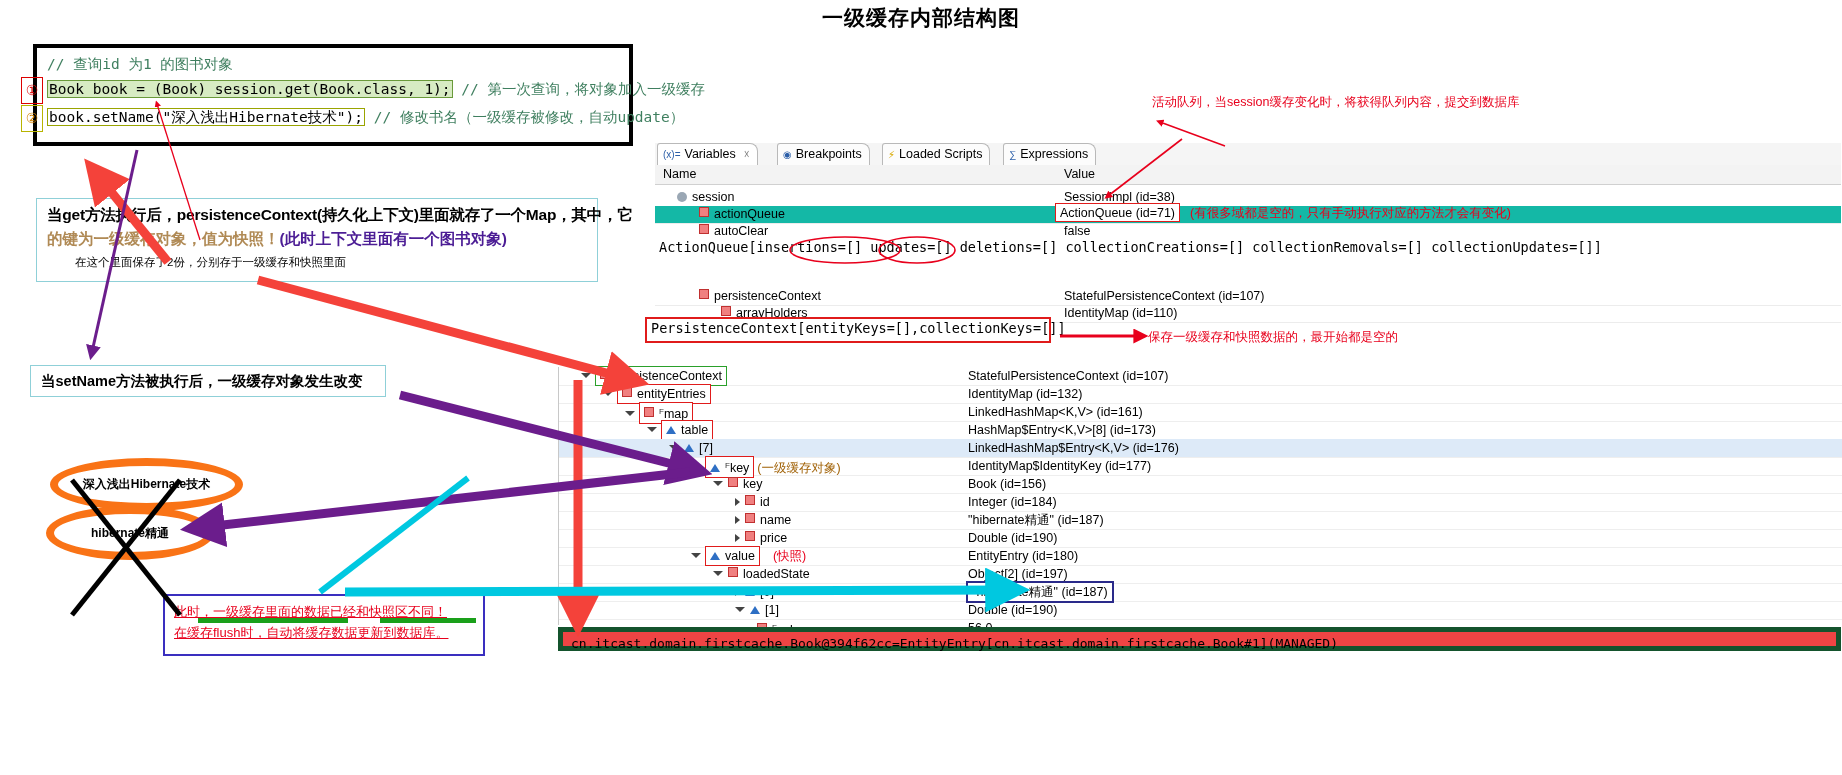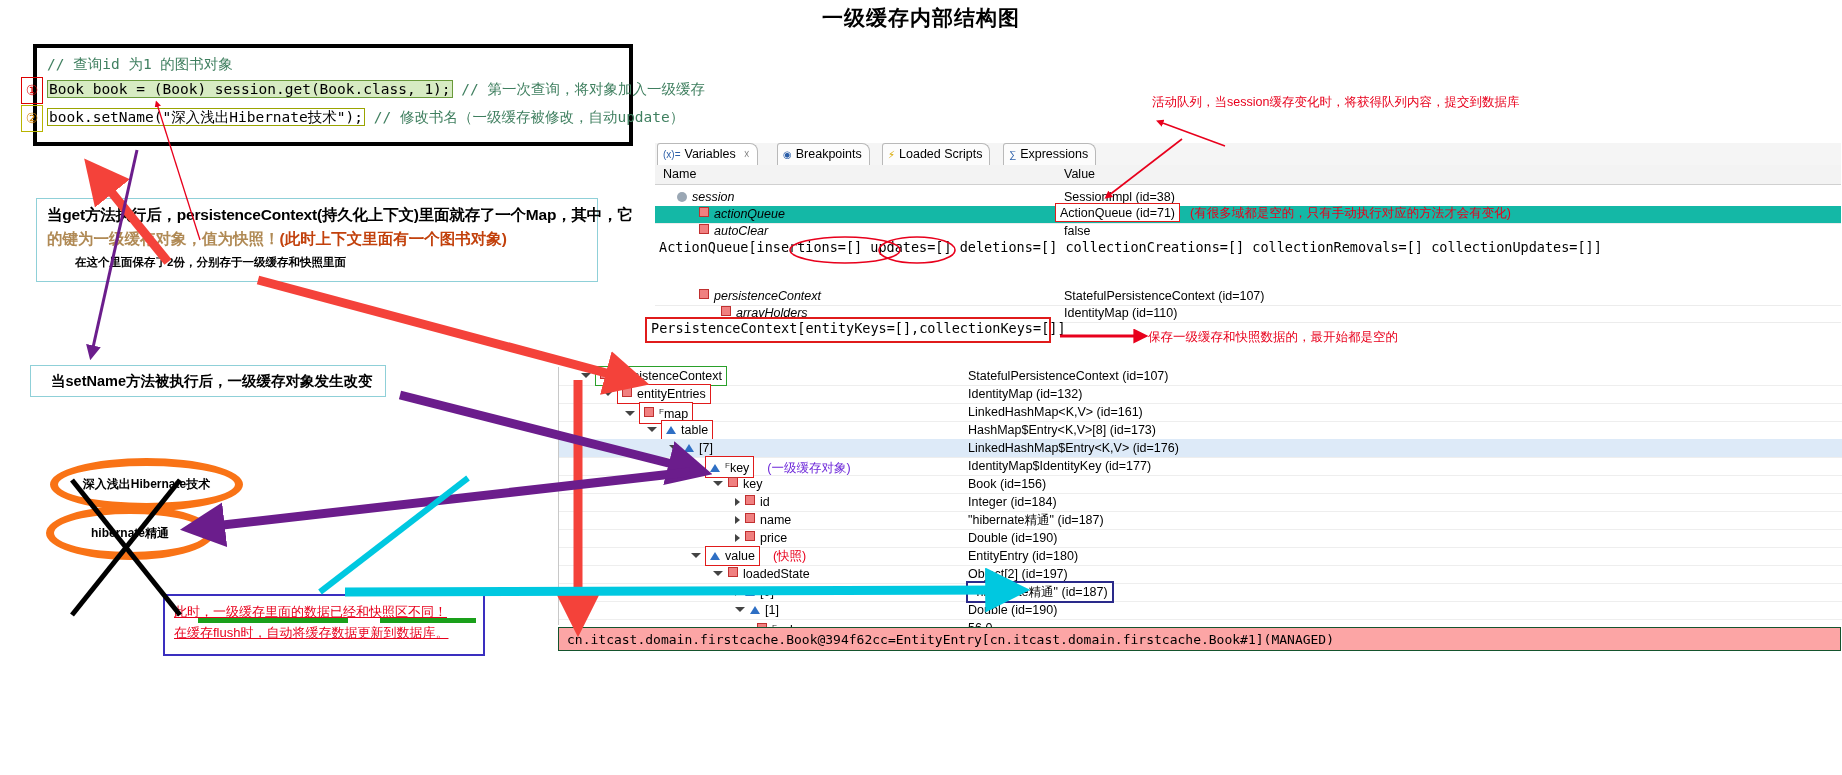--- a/index.html
+++ b/index.html
@@ -20,24 +20,24 @@
   .marker{position:absolute;left:-26px;top:0;width:20px;text-align:center;color:#d00;
           font-family:"Liberation Sans",sans-serif;font-size:14px;}
   .marker.box1{border:1px solid #d00;}
   .marker.box2{border:1px solid #b8b400;color:#d08000;}
   
   .note{position:absolute;box-sizing:border-box;background:#fff;}
   #note-get{left:36px;top:198px;width:562px;height:84px;border:1px solid #8fd0d8;
             padding:6px 8px 0 10px;}
   #note-get .l1{font-size:15.5px;font-weight:bold;letter-spacing:-.2px;white-space:nowrap;}
   #note-get .l2{font-size:15.5px;font-weight:bold;color:#b08a55;margin-top:3px;white-space:nowrap;}
-  #note-get .l2 .red{color:#c2410c;}
-  #note-get .l3{font-size:11.5px;font-weight:bold;color:#000;margin-top:5px;margin-left:28px;white-space:nowrap;}
+  #note-get .l2 .red{color:#4c1d95;}
+  #note-get .l3{font-size:11.5px;font-weight:normal;color:#000;margin-top:5px;margin-left:28px;white-space:nowrap;}
   #note-setname{left:30px;top:365px;width:356px;height:32px;border:1px solid #8fd0d8;
-                display:flex;align-items:center;padding-left:20px;
+                display:flex;align-items:center;padding-left:10px;
                 font-size:14.5px;font-weight:bold;white-space:nowrap;}
   
   .oval{position:absolute;border:8px solid #f97316;border-radius:50%;
         display:flex;align-items:center;justify-content:center;
         font-size:12px;color:#000;background:transparent;white-space:nowrap;font-weight:bold;}
   #oval-new{left:50px;top:458px;width:177px;height:37px;}
   #oval-old{left:46px;top:506px;width:152px;height:38px;}
   
   #note-flush{left:163px;top:594px;width:322px;height:62px;border:2px solid #3a2fbf;
               padding:5px 0 0 9px;box-sizing:border-box;}
@@ -51,21 +51,21 @@
        padding:0 7px 0 5px;background:#fcfcfc;border:1px solid #b9b9b9;border-bottom:none;
        border-radius:3px 8px 0 0;display:flex;align-items:center;gap:4px;white-space:nowrap;}
   .tab.active{background:#fff;font-weight:normal;}
   .tabicon{font-size:10px;color:#2b5ea8;}
   .closex{font-size:11px;color:#777;margin-left:4px;}
   .tbl-head{position:absolute;top:22px;left:0;width:1186px;height:19px;background:#f3f3f3;
             border-bottom:1px solid #d0d0d0;font-size:12.5px;}
   .tbl-head span{position:absolute;top:2px;}
   .vrow{position:absolute;left:0;width:1186px;height:17px;font-size:12.5px;line-height:17px;
         border-bottom:1px solid #ececec;}
-  .vrow .nm{position:absolute;left:0;top:0;font-style:italic;}
+  .vrow .nm{position:absolute;left:0;top:0;}
   .vrow .vl{position:absolute;top:0;}
   .sqr{display:inline-block;width:8px;height:8px;border:1px solid #c03030;background:#f08080;
        vertical-align:1px;margin-right:5px;}
   .tri{display:inline-block;width:0;height:0;border-left:5px solid transparent;
        border-right:5px solid transparent;border-bottom:8px solid #2e6fc4;
        vertical-align:0px;margin-right:5px;}
   .circ{display:inline-block;width:10px;height:10px;border-radius:50%;background:#9aa7b4;
         vertical-align:-1px;margin-right:5px;}
   .arw{display:inline-block;width:0;height:0;border-left:5px solid #444;
        border-top:4px solid transparent;border-bottom:4px solid transparent;margin-right:5px;}
@@ -85,21 +85,21 @@
         border-bottom:1px solid #eeeeee;}
   .trow.sel{background:#ddeaf8;}
   .tname{position:absolute;top:0;white-space:nowrap;}
   .tval{position:absolute;left:409px;top:0;white-space:nowrap;}
   .outline-green{outline:1.5px solid #2aa02a;}
   .outline-red{outline:1.5px solid #e01b1b;}
   .outline-navy{outline:2px solid #2a2a8a;}
   .boxwrap{display:inline-block;background:#fff;padding:0 4px;}
   .supf{font-size:8px;vertical-align:4px;color:#333;}
   #footer-expr{position:absolute;left:558px;top:627px;width:1283px;height:24px;
-               border:1px solid #14532d;background:#fca5a5;
+               border:5px solid #14532d;background:#ef4444;
                font-family:"DejaVu Sans Mono","Liberation Mono",monospace;font-size:13px;
                line-height:24px;padding-left:8px;box-sizing:border-box;white-space:nowrap;}
   svg.overlay{position:absolute;left:0;top:0;width:1842px;height:775px;pointer-events:none;}
 </style>
 </head>
 <body>
 
 <div class="abs" id="page-title">一级缓存内部结构图</div>
 
 <div id="code-panel" class="abs">
@@ -214,21 +214,21 @@
     <span class="tname" style="left:88px;"><span class="arw open"></span><span class="boxwrap outline-red"><span class="tri"></span><span>table</span></span></span>
     <span class="tval">HashMap$Entry&lt;K,V&gt;[8]  (id=173)</span>
   </div>
 
   <div class="trow sel" style="top:72px;">
     <span class="tname" style="left:110px;"><span class="arw open"></span><span class="tri"></span><span>[7]</span></span>
     <span class="tval">LinkedHashMap$Entry&lt;K,V&gt;  (id=176)</span>
   </div>
 
   <div class="trow" style="top:90px;">
-    <span class="tname" style="left:132px;"><span class="arw open"></span><span class="boxwrap outline-red"><span class="tri"></span><span class="supf">F</span><span>key</span></span><span style="color:#6d28d9;margin-left:14px;">(一级缓存对象)</span></span>
+    <span class="tname" style="left:132px;"><span class="arw open"></span><span class="boxwrap outline-red"><span class="tri"></span><span class="supf">F</span><span>key</span></span><span style="color:#a16207;margin-left:4px;">(一级缓存对象)</span></span>
     <span class="tval">IdentityMap$IdentityKey  (id=177)</span>
   </div>
 
   <div class="trow" style="top:108px;">
     <span class="tname" style="left:154px;"><span class="arw open"></span><span class="sqr"></span><span>key</span></span>
     <span class="tval">Book  (id=156)</span>
   </div>
 
   <div class="trow" style="top:126px;">
     <span class="tname" style="left:176px;"><span class="arw"></span><span class="sqr"></span><span>id</span></span>

